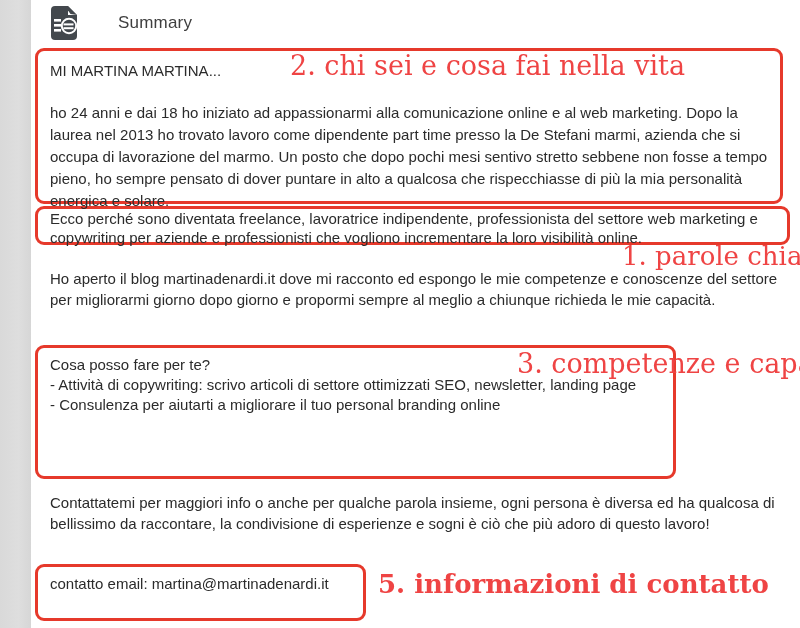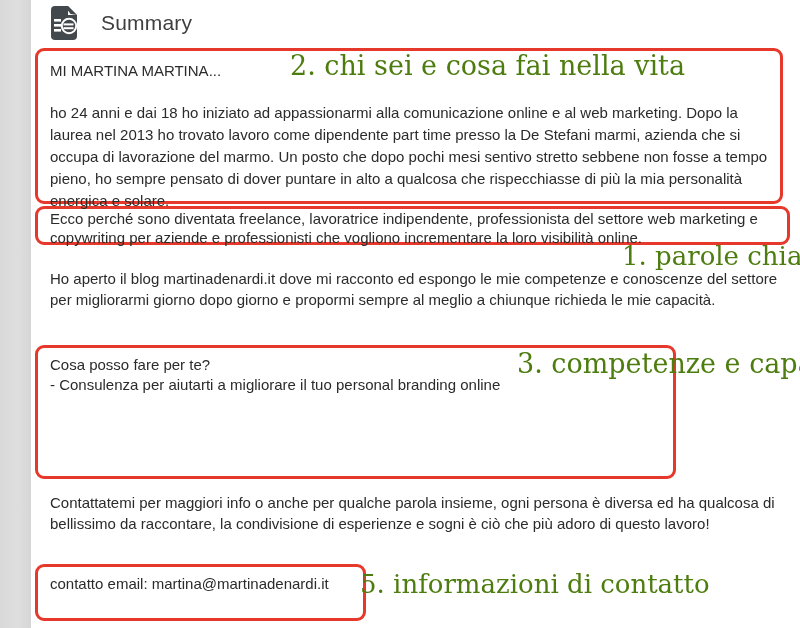--- a/index.html
+++ b/index.html
@@ -13,39 +13,39 @@
     position:absolute;left:0;top:0;width:31px;height:628px;
     background:#dcdcdc;
     background-image:linear-gradient(90deg,#d9d9d9 0%,#dedede 60%,#d6d6d6 100%);
   }
   .header{
     position:absolute;left:48px;top:4px;height:38px;
     display:flex;align-items:center;
   }
   .header .icon-wrap{width:32px;height:36px;display:block;}
   .header .title{
-    margin-left:21px;font-size:21px;color:#3f3f3f;letter-spacing:0.2px;
+    margin-left:38px;font-size:17px;color:#3f3f3f;letter-spacing:0.2px;
   }
   .redbox{
     position:absolute;border:3px solid #e6392b;border-radius:9px;
     box-sizing:border-box;background:transparent;
   }
   .box1{left:35px;top:48px;width:748px;height:156px;}
   .box2{left:35px;top:206px;width:755px;height:39px;}
   .box3{left:35px;top:345px;width:641px;height:134px;}
   .box5{left:35px;top:564px;width:331px;height:57px;}
   .annotation{
     position:absolute;
     font-family:"DejaVu Serif","Liberation Serif",serif;
-    color:#4d7c0f;white-space:nowrap;
+    color:#ef4444;white-space:nowrap;
   }
   .ann-who{left:290px;top:50px;font-size:27px;}
   .ann-keywords{left:622px;top:241px;font-size:26px;}
   .ann-skills{left:517px;top:348px;font-size:27px;}
-  .ann-contact{left:360px;top:569px;font-size:26px;}
+  .ann-contact{left:378px;top:569px;font-size:26px;font-weight:bold;}
   .bodytext{
     position:absolute;left:50px;width:728px;
     font-size:15px;line-height:22px;color:#2b2b2b;
   }
   .intro-title{top:60px;}
   .intro-para{top:102px;}
   .kw-para{top:209px;width:733px;line-height:19px;}
   .blog-para{top:268px;line-height:21px;}
   .skills{top:355px;width:610px;line-height:20px;}
   .skills div{white-space:nowrap;}
@@ -84,20 +84,21 @@
 <div class="annotation ann-skills">3. competenze e capacità</div>
 <div class="annotation ann-contact">5. informazioni di contatto</div>
 
 <div class="bodytext intro-title">MI MARTINA MARTINA...</div>
 <div class="bodytext intro-para">ho 24 anni e dai 18 ho iniziato ad appassionarmi alla comunicazione online e al web marketing. Dopo la laurea nel 2013 ho trovato lavoro come dipendente part time presso la De Stefani marmi, azienda che si occupa di lavorazione del marmo. Un posto che dopo pochi mesi sentivo stretto sebbene non fosse a tempo pieno, ho sempre pensato di dover puntare in alto a qualcosa che rispecchiasse di più la mia personalità energica e solare.</div>
 <div class="bodytext kw-para">Ecco perché sono diventata freelance, lavoratrice indipendente, professionista del settore web marketing e copywriting per aziende e professionisti che vogliono incrementare la loro visibilità online.</div>
 <div class="bodytext blog-para">Ho aperto il blog martinadenardi.it dove mi racconto ed espongo le mie competenze e conoscenze del settore per migliorarmi giorno dopo giorno e propormi sempre al meglio a chiunque richieda le mie capacità.</div>
 
 <div class="bodytext skills">
   <div>Cosa posso fare per te?</div>
+  <div>- Attività di copywriting: scrivo articoli di settore ottimizzati SEO, newsletter, landing page</div>
   <div>- Consulenza per aiutarti a migliorare il tuo personal branding online</div>
 </div>
 
 <div class="bodytext outro-para">Contattatemi per maggiori info o anche per qualche parola insieme, ogni persona è diversa ed ha qualcosa di bellissimo da raccontare, la condivisione di esperienze e sogni è ciò che più adoro di questo lavoro!</div>
 
 <div class="bodytext contact-lines">
   <div>contatto email: martina@martinadenardi.it</div>
 </div>
 
 </body></html>

